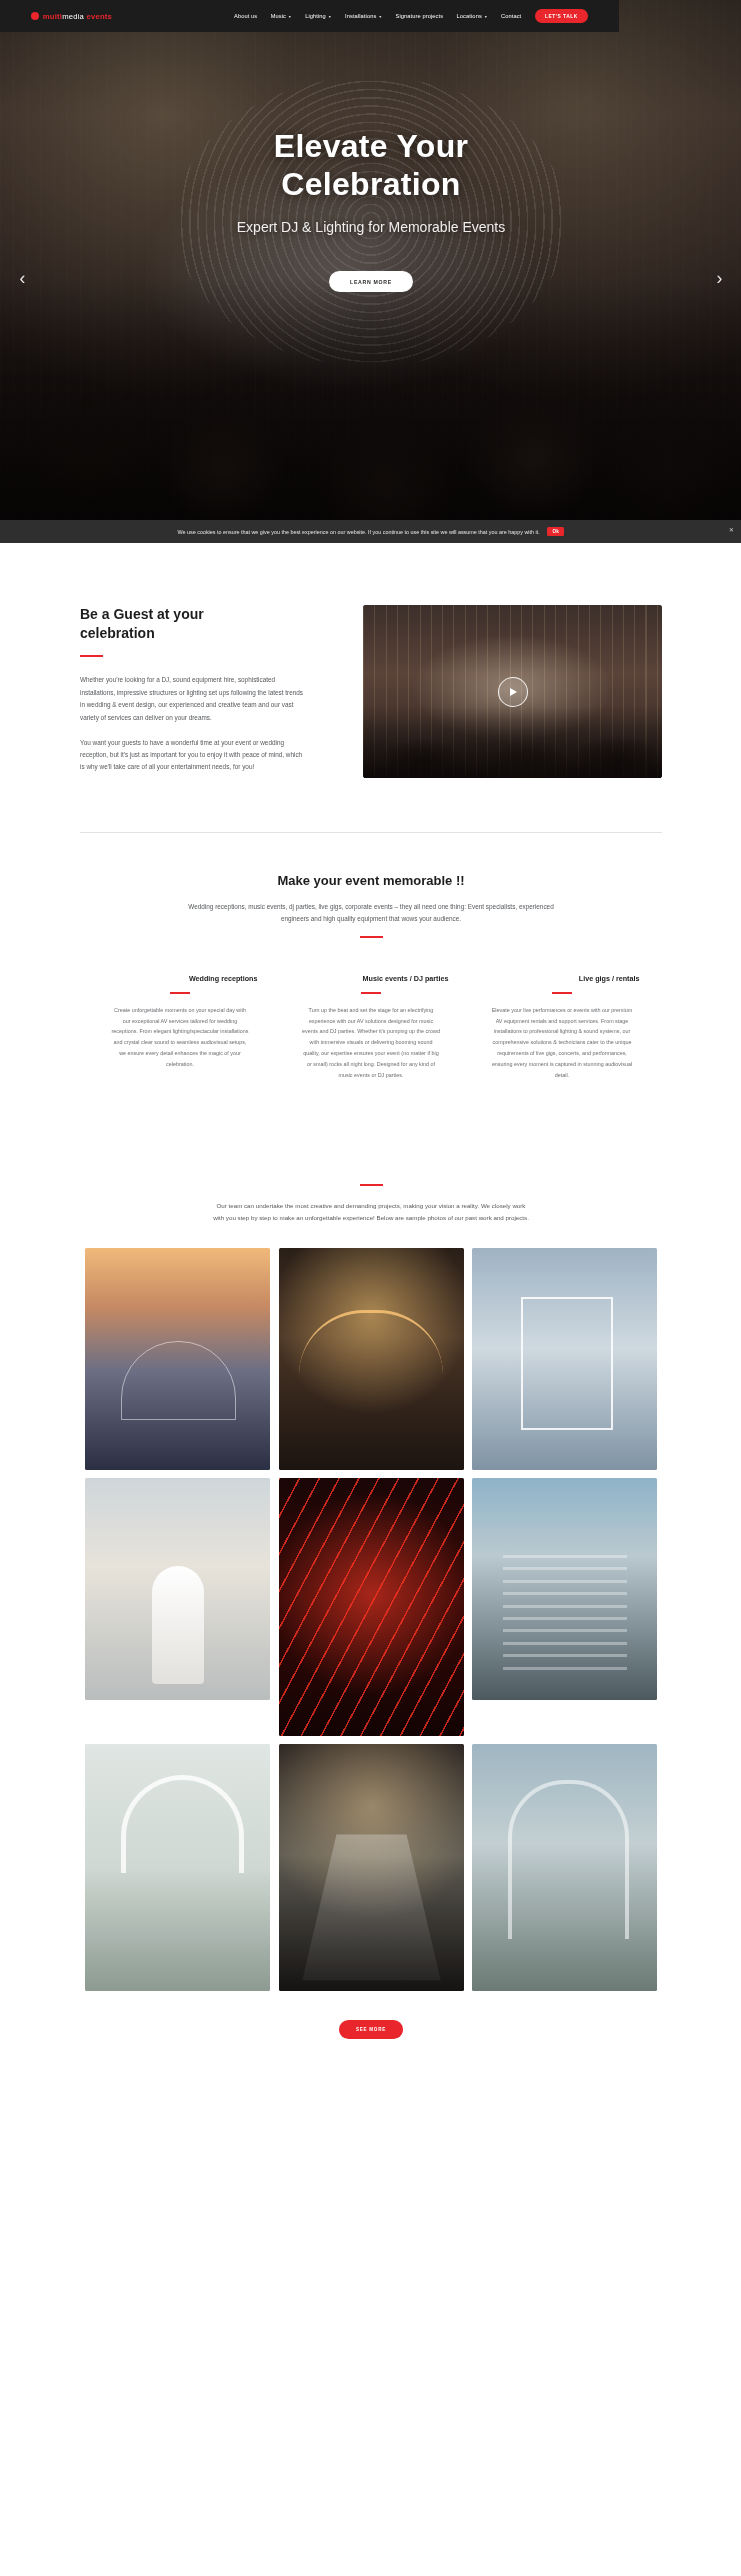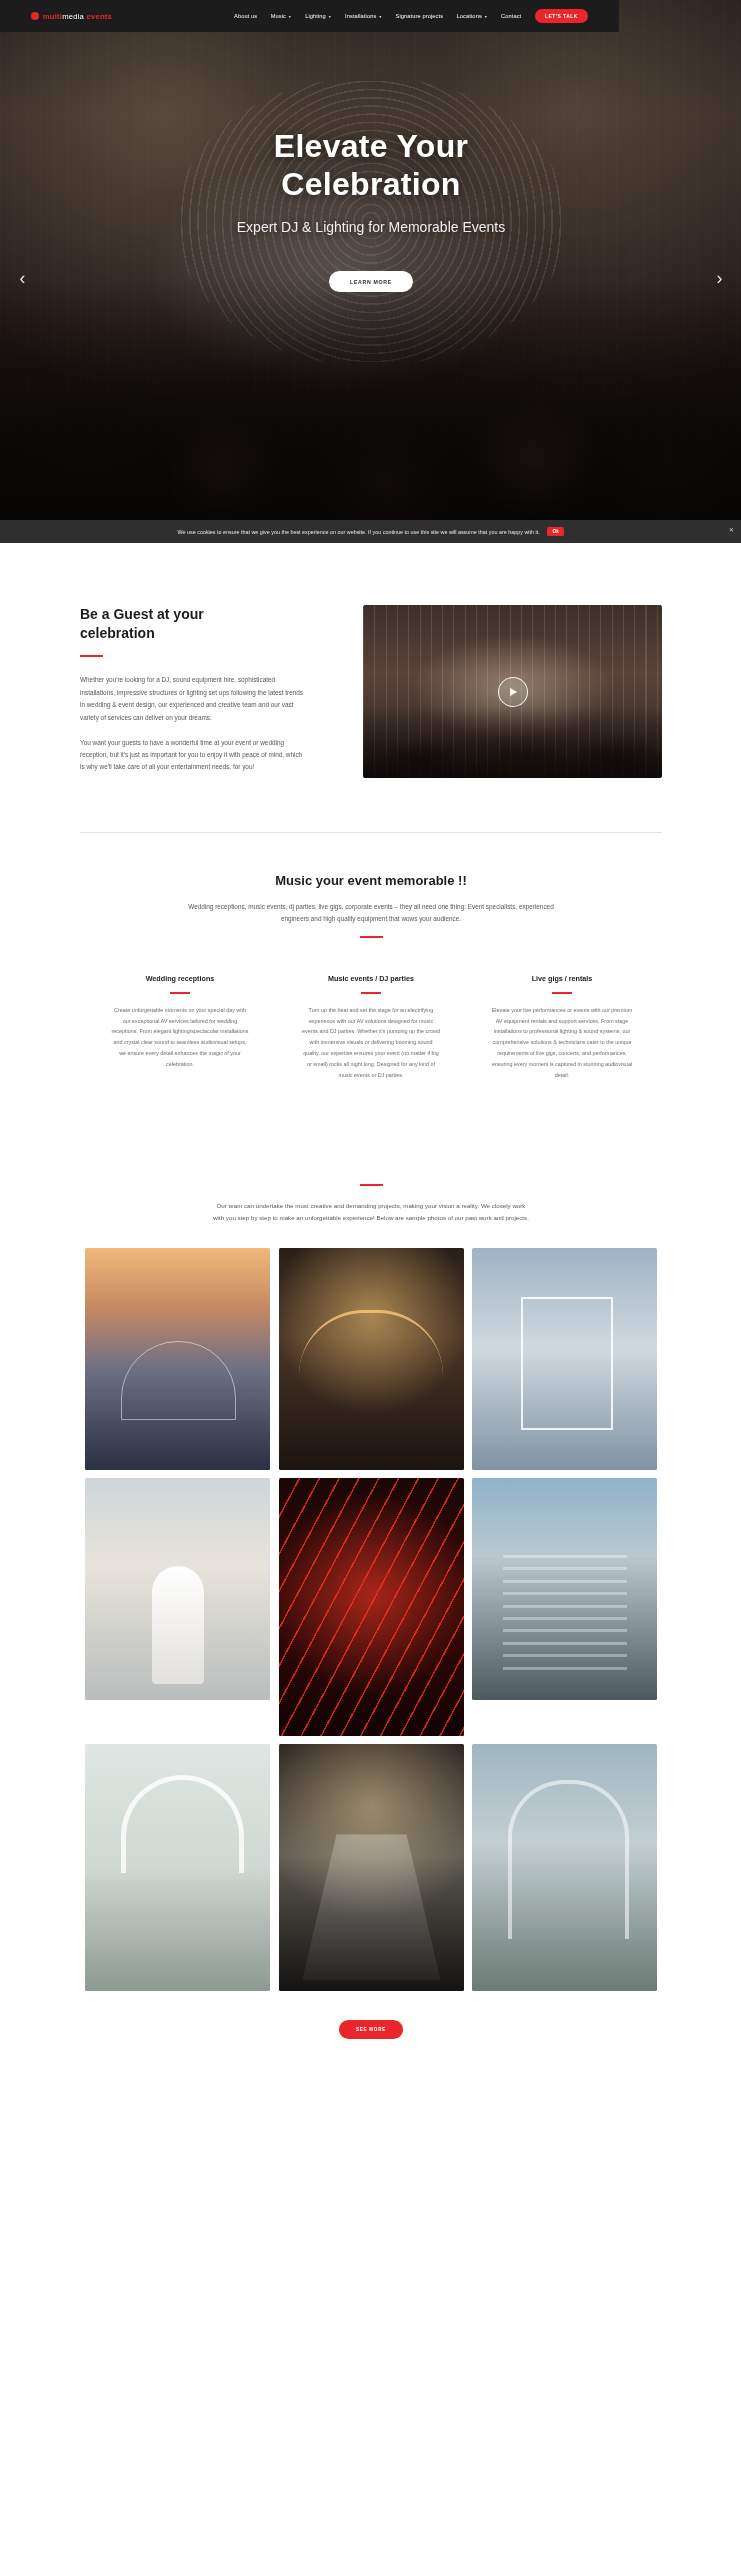--- a/index.html
+++ b/index.html
@@ -168,21 +168,21 @@
 
   
   .memorable { width:742px; padding:40px 0 72px; text-align:center; }
   .sec-title { font-size:13px; font-weight:700; color:#1d1d1d; }
   .sec-sub {
     max-width:392px; margin:13.4px auto 0;
     font-size:6.4px; line-height:1.85; color:#55585c;
   }
   .cols { display:flex; justify-content:center; gap:36px; margin-top:36px; }
   .col { width:155px; text-align:center; }
-  .col-title { font-size:7.2px; font-weight:700; color:#1d1d1d; }
+  .col-title { font-size:7.2px; font-weight:700; color:#1d1d1d;text-align:right; }
   .col-rule { width:20.6px;height:1.5px;background:#e8262b;margin:9.3px auto 11.3px; }
   .col-p { font-size:5.4px; line-height:2.0; color:#6b6e72; padding:0 7.2px; }
   .rule-top { width:23px;height:1.5px;background:#e8262b;margin:11.3px auto 0; }
 
   
   .work { width:742px; padding:20.6px 0 57px; text-align:center; }
   .work-sub {
     max-width:319px; margin:14.4px auto 0;
     font-size:6.2px; line-height:1.9; color:#55585c;
   }
@@ -326,21 +326,21 @@
           <span class="play-tri"></span>
         </div>
       </div>
     </div>
   </div>
 </div>
 
 <div class="divider"></div>
 
 <div class="memorable">
-  <div class="sec-title">Music your event memorable !!</div>
+  <div class="sec-title">Make your event memorable !!</div>
   <div class="sec-sub">Wedding receptions, music events, dj parties, live gigs, corporate events – they all need one thing: Event specialists, experienced engineers and high quality equipment that wows your audience.</div>
   <div class="rule-top"></div>
 
   <div class="cols">
     <div class="col">
       <div class="col-title">Wedding receptions</div>
       <div class="col-rule"></div>
       <div class="col-p">Create unforgettable moments on your special day with our exceptional AV services tailored for wedding receptions. From elegant lighting/spectacular installations and crystal clear sound to seamless audiovisual setups, we ensure every detail enhances the magic of your celebration.</div>
     </div>
     <div class="col">

